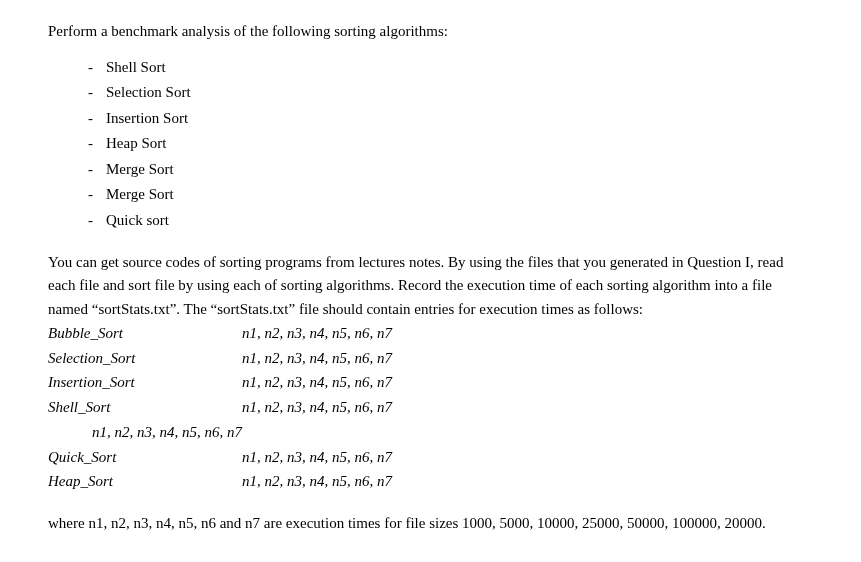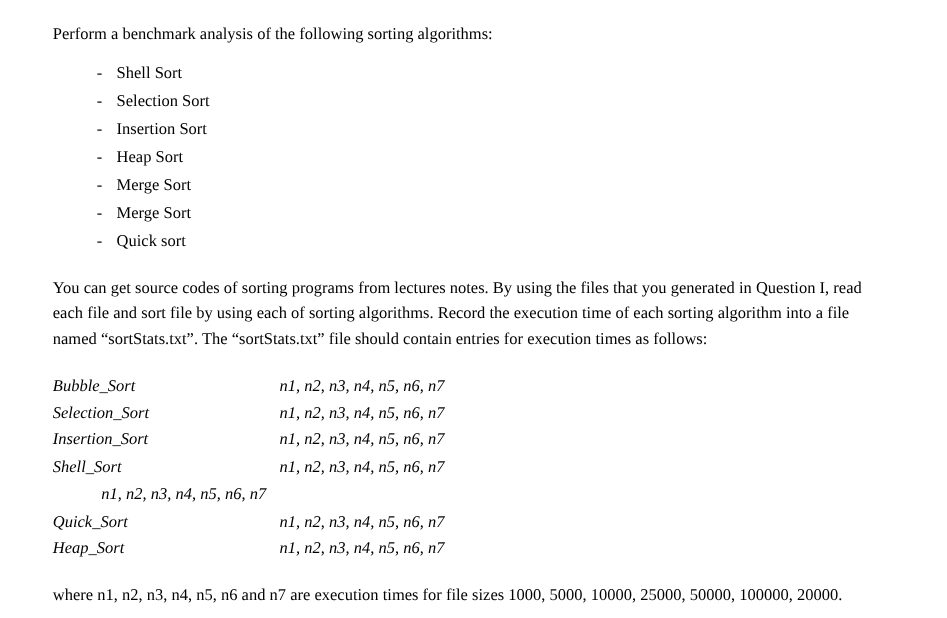--- a/index.html
+++ b/index.html
@@ -33,34 +33,32 @@
       display: flex;
       align-items: baseline;
       gap: 8px;
     }
 
     .bullet-dash {
       min-width: 10px;
     }
 
     .paragraph {
-      margin-bottom: 18px;
       line-height: 1.55;
     }
 
     .sort-table {
       margin-bottom: 18px;
       font-style: italic;
       line-height: 1.65;
     }
 
     .sort-row {
       display: flex;
       align-items: flex-end;
-      gap: 12px;
     }
 
     .sort-name {
       min-width: 150px;
       display: inline-block;
     }
 
     .sort-values {
       display: inline-block;
       margin-left: 44px;

